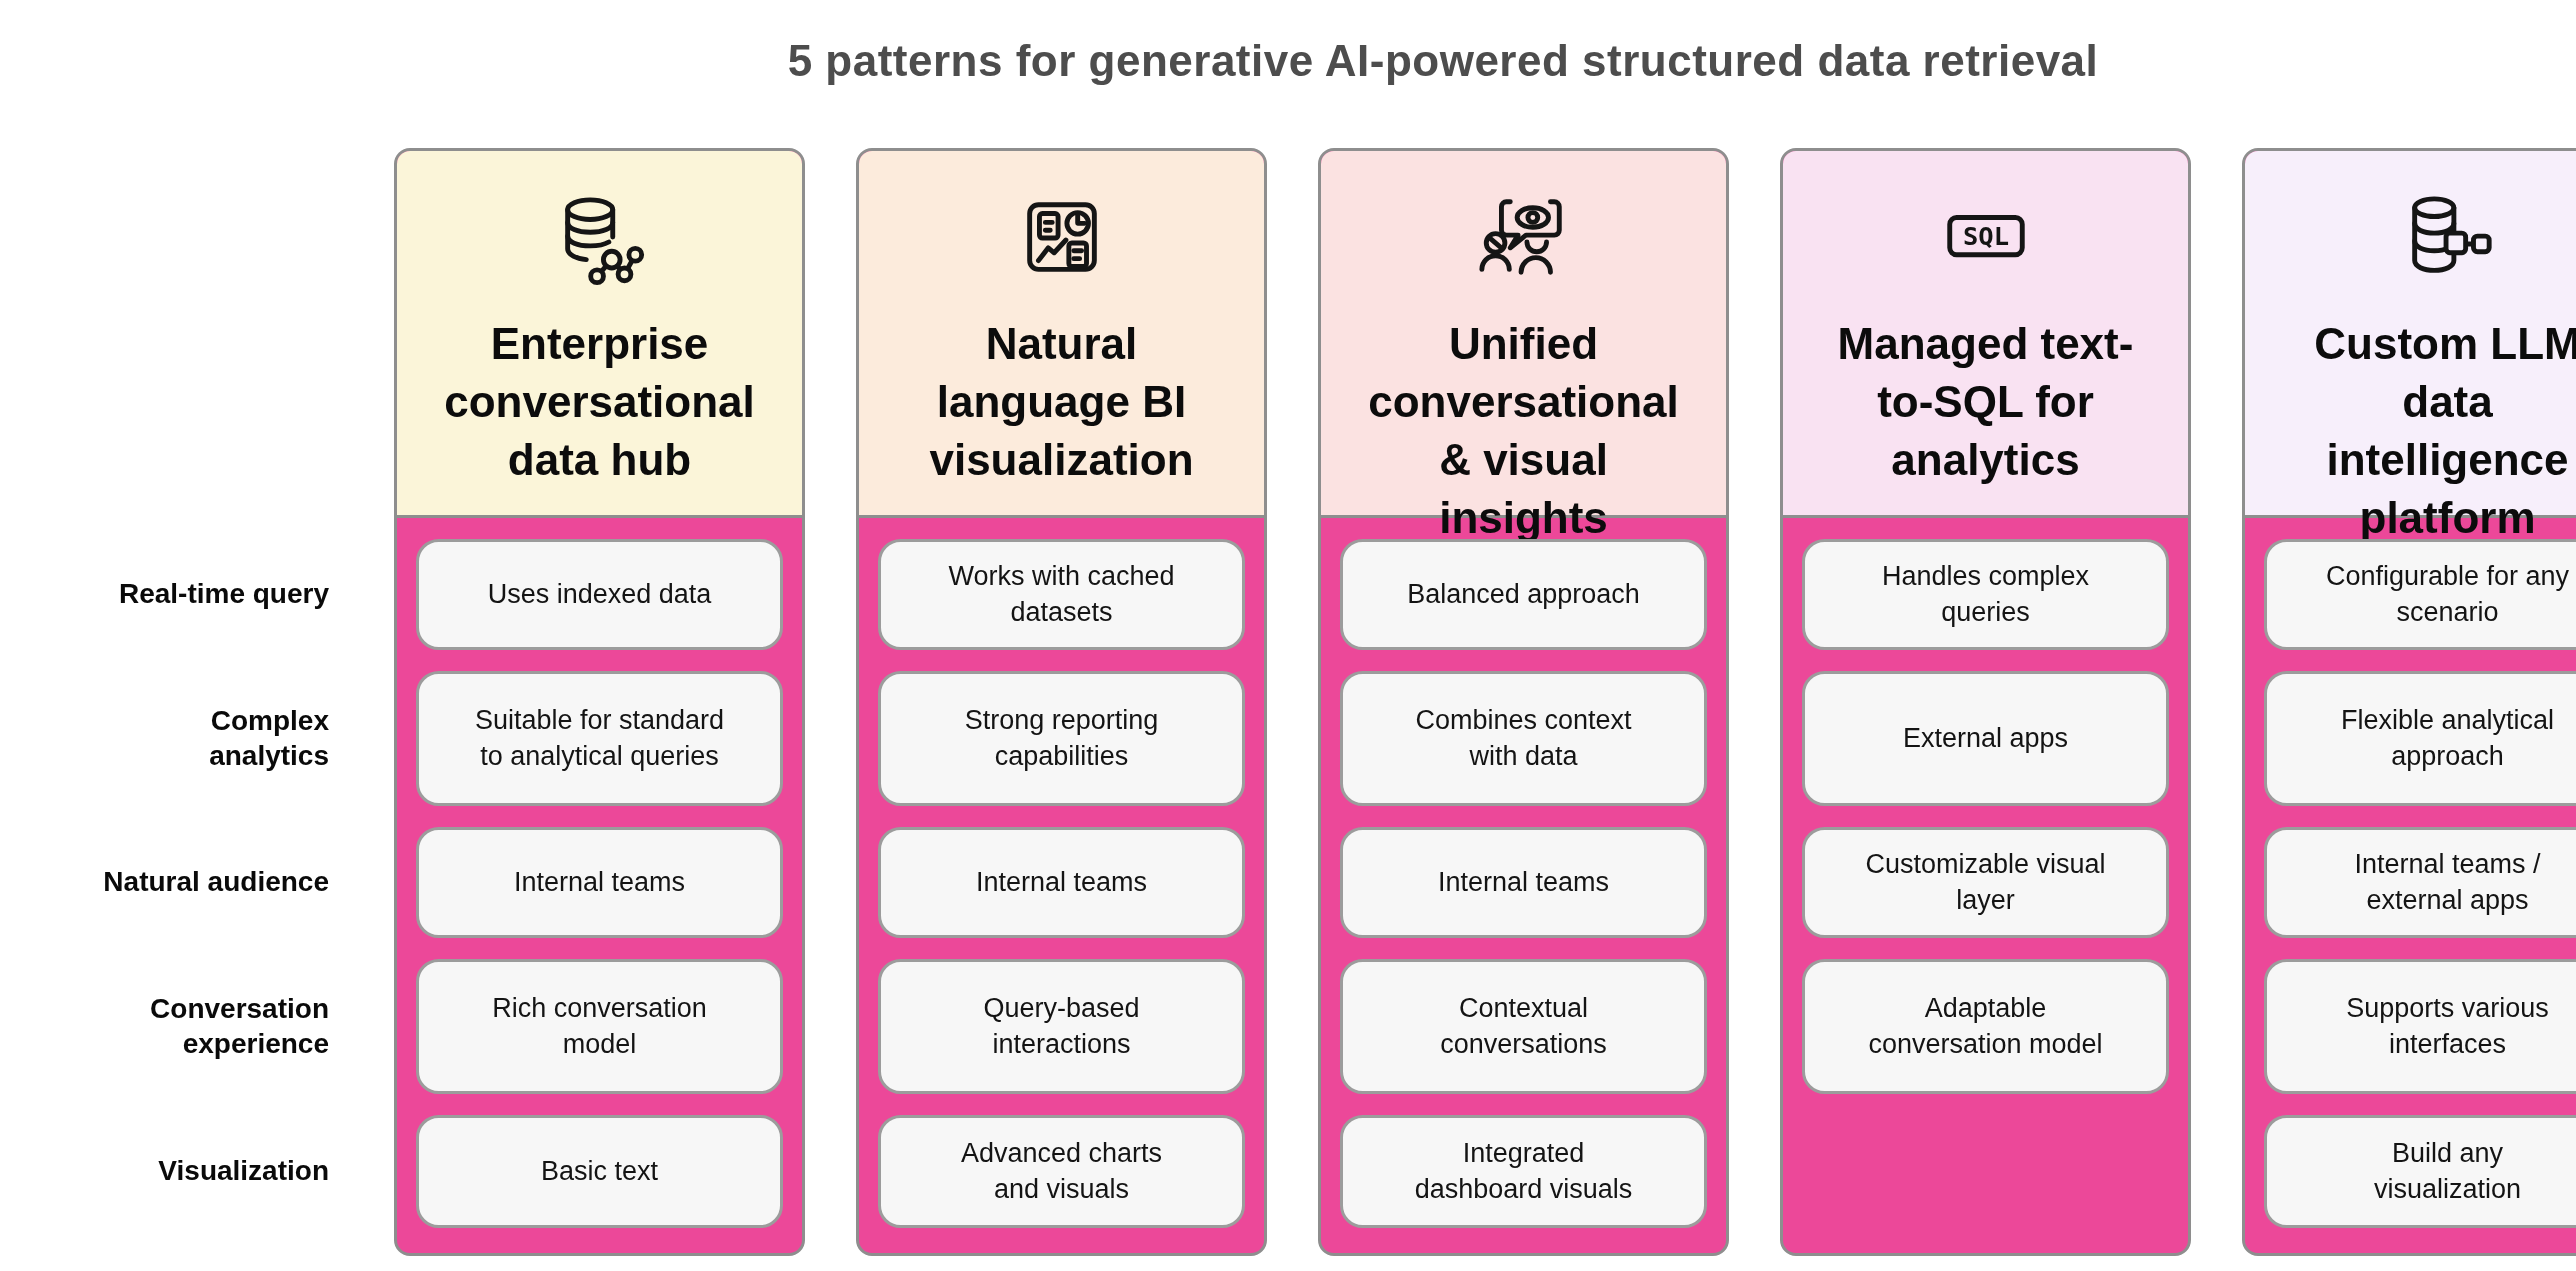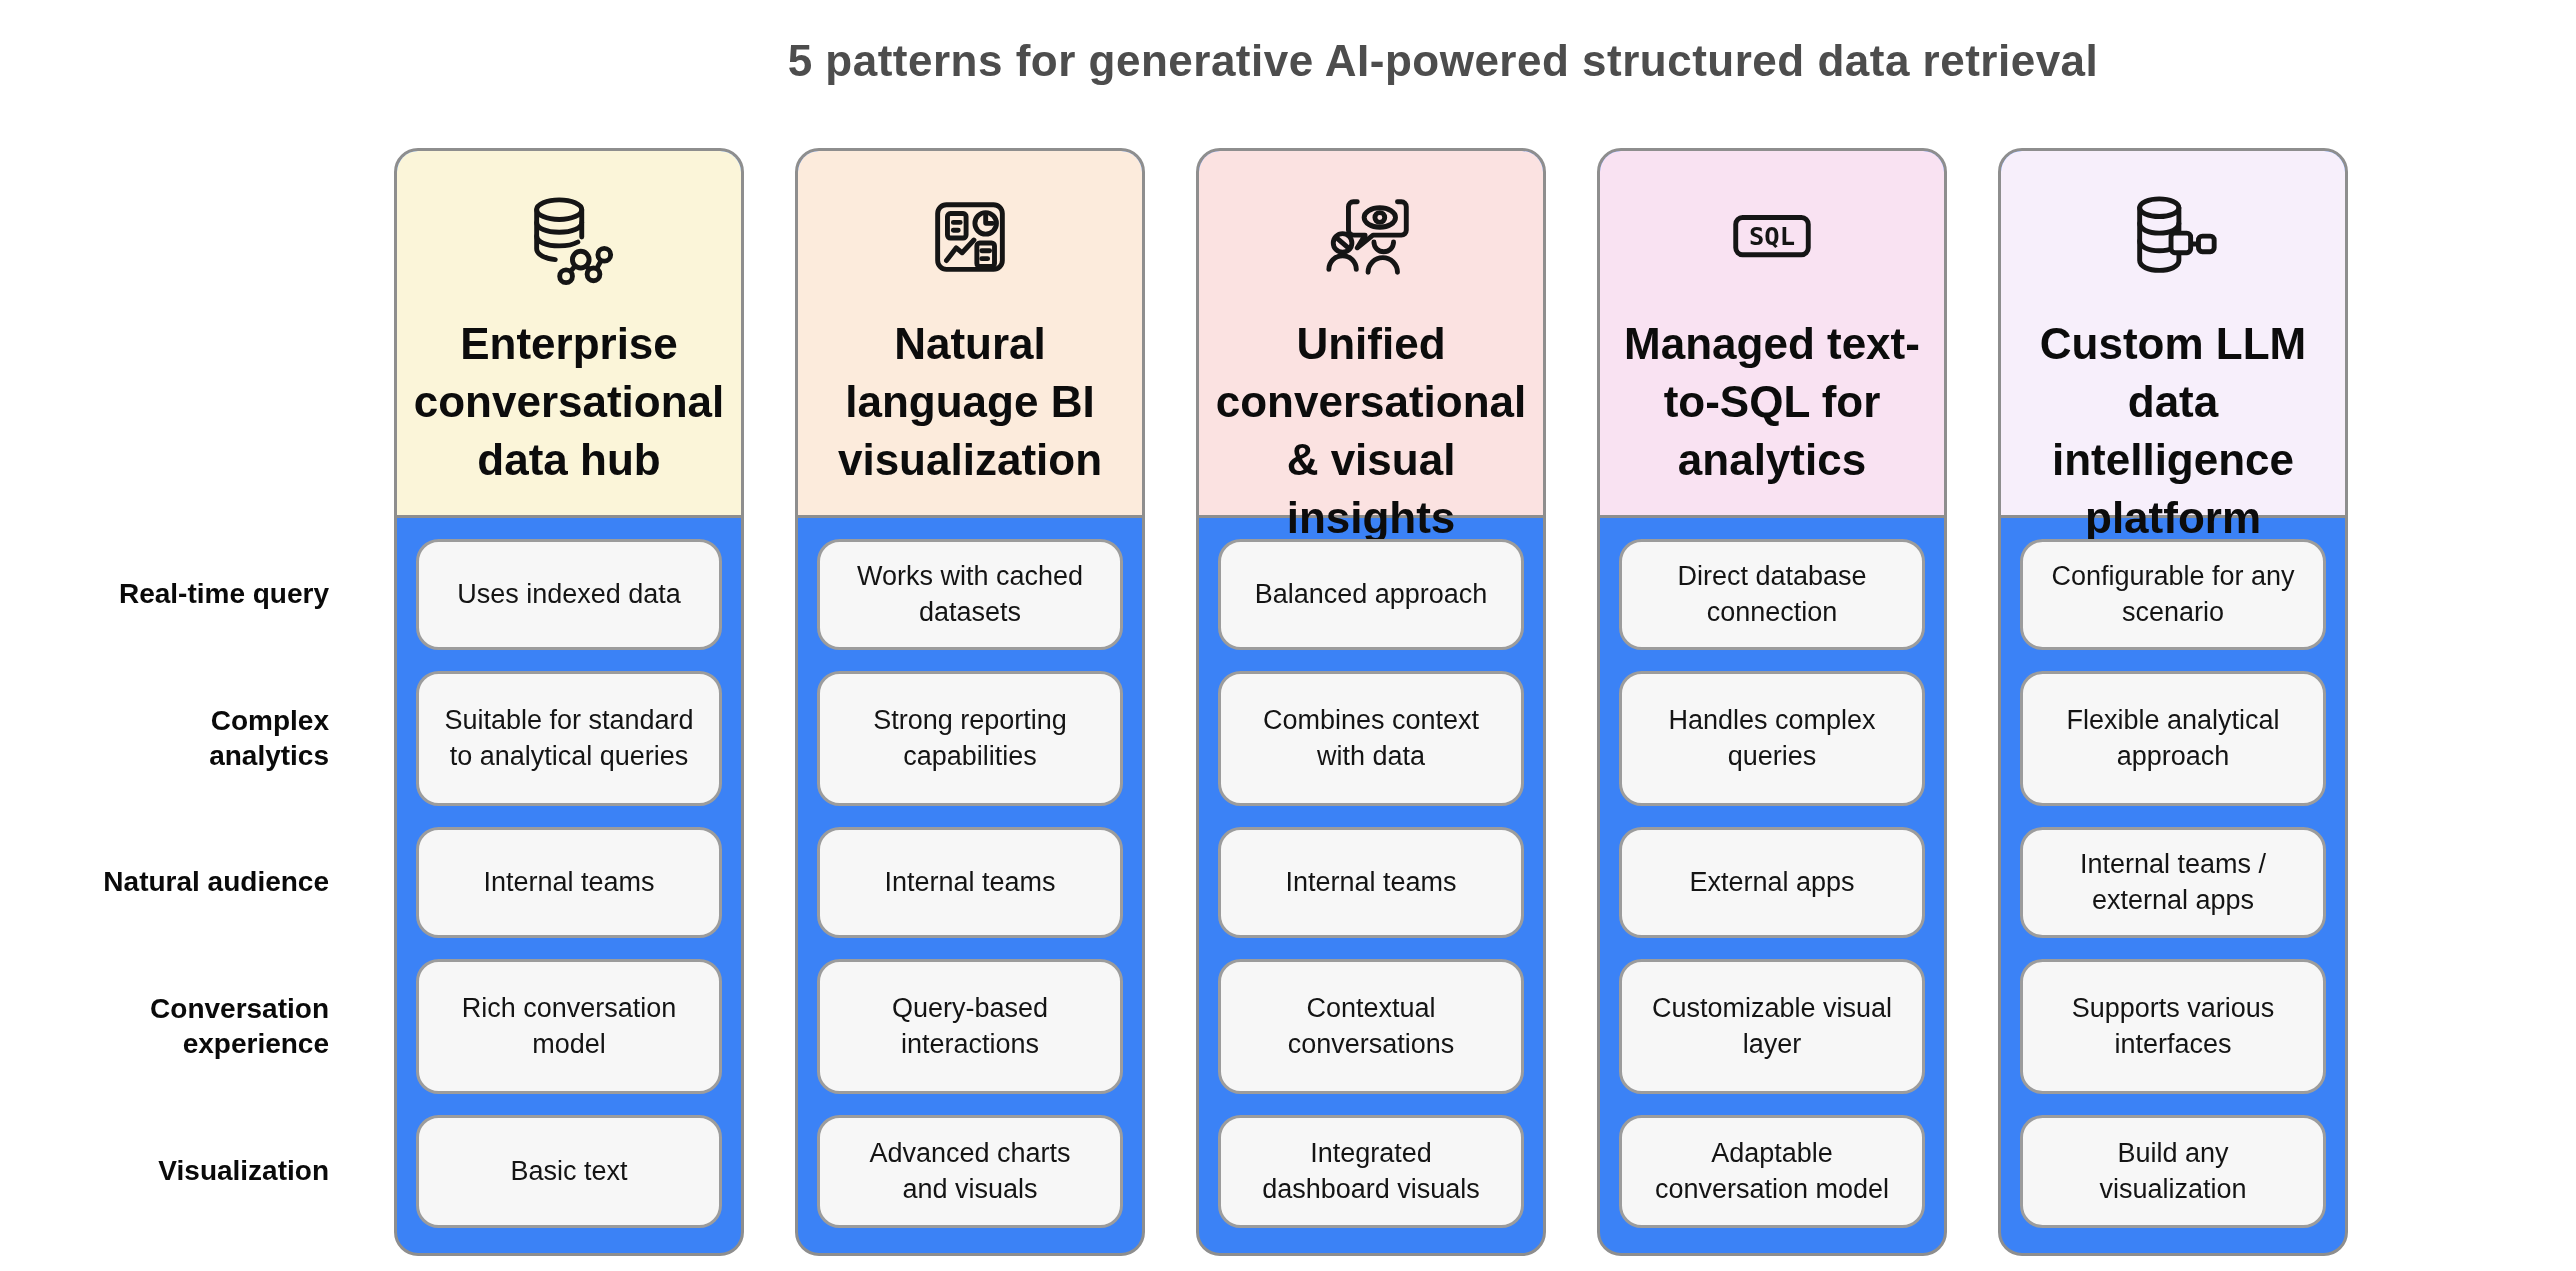--- a/index.html
+++ b/index.html
@@ -31,23 +31,23 @@
   .row-label:nth-child(2){height:135px;padding-left:15px;}
   .row-label:nth-child(3){height:111px;}
   .row-label:nth-child(4){height:135px;}
   .row-label:nth-child(5){height:113px;}
   
   .cards{
     position:absolute;left:394px;top:148px;
     display:flex;gap:51px;
   }
   .card{
-    box-sizing:border-box;width:350px;
-    border:3.8px solid #8e8e8e;border-radius:24px;
-    background:#3b82f6;overflow:hidden;
+    box-sizing:border-box;width:411px;
+    border:3.8px solid #8e8e8e;border-radius:16px;
+    background:#ec4899;overflow:hidden;
   }
   .card-header{
     box-sizing:border-box;height:367px;
     background:var(--hdr,#eee);
     border-bottom:3.8px solid #8e8e8e;
     display:flex;flex-direction:column;align-items:center;
     padding-top:41px;gap:24.5px;
   }
   .icon{width:98px;height:98px;display:block;flex:0 0 auto;}
   .icon svg{width:98px;height:98px;display:block;}
@@ -194,22 +194,20 @@
           <svg viewBox="0 0 100 100">
             <rect class="ln" x="13" y="26" width="74" height="38" rx="7"></rect>
             <text x="50" y="54" text-anchor="middle" font-size="26" fill="#151515">SQL</text>
           </svg>
         </span>
         <h2 class="card-title">Managed text-
 to-SQL for
 analytics</h2>
       </header>
       <div class="card-body">
-        <div class="cell">Direct database
-connection</div>
         <div class="cell">Handles complex
 queries</div>
         <div class="cell">External apps</div>
         <div class="cell">Customizable visual
 layer</div>
         <div class="cell">Adaptable
 conversation model</div>
       </div>
     </section>
 

